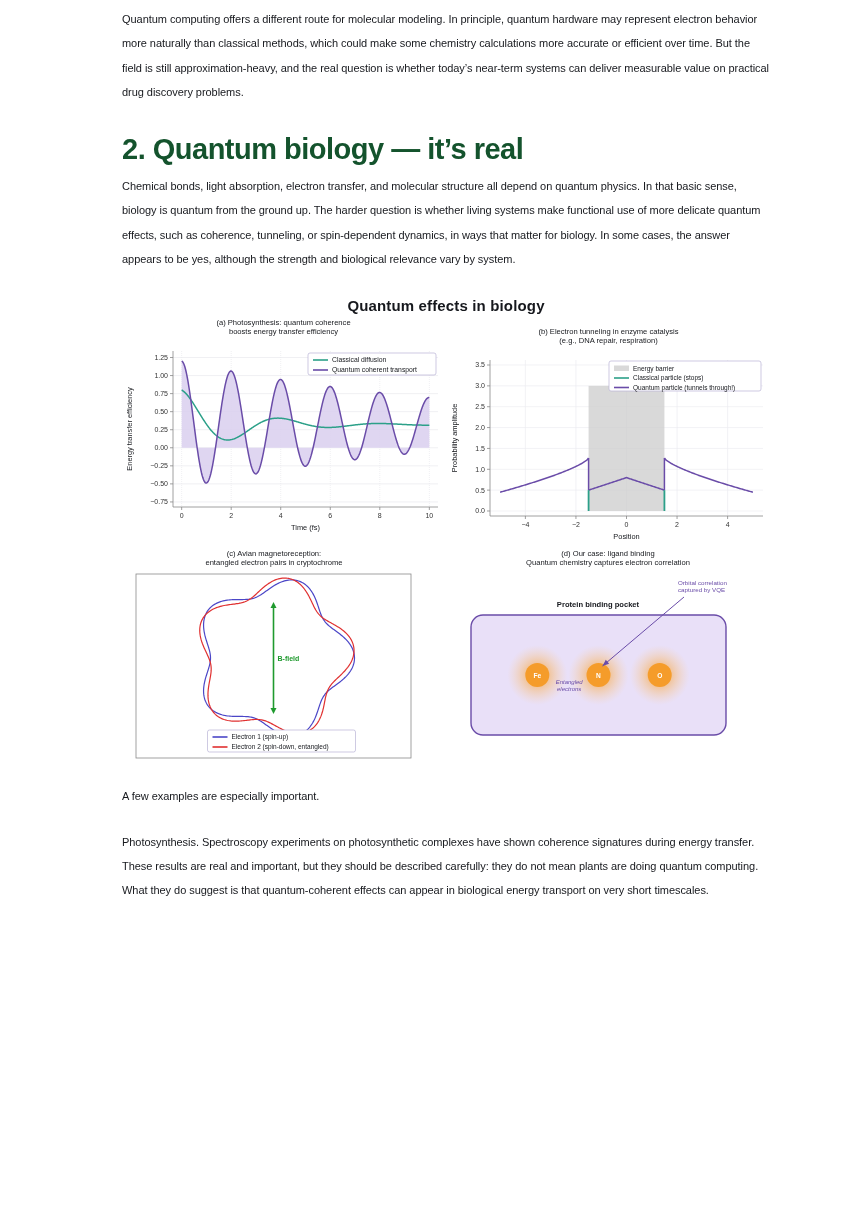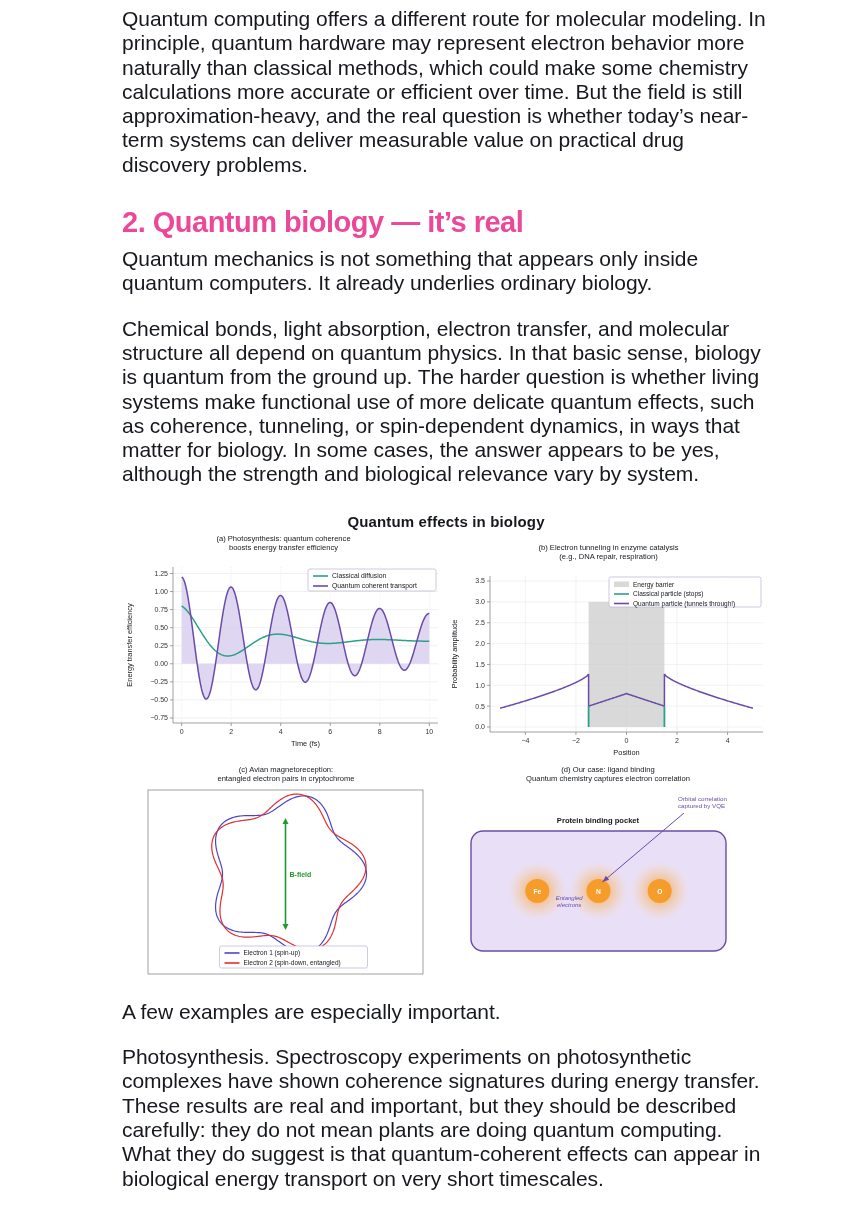--- a/index.html
+++ b/index.html
@@ -16,34 +16,34 @@
     min-height:1227px;
     position:relative;
     box-sizing:border-box;
     padding:0;
   }
   .content{
     margin-left:122px;
     width:648px;
   }
   p.body-text{
-    font-size:21px;
+    font-size:11px;
     line-height:24.3px;
     margin:0 0 21px 0;
     letter-spacing:-0.05px;
     color:#16181d;
   }
   p.first{margin-top:7px;}
   h2.section-heading{
     font-size:29px;
     line-height:34px;
     font-weight:700;
     margin:28px 0 8px 0;
     letter-spacing:-0.5px;
-    color:#ec4899;
+    color:#14532d;
   }
   .tight{margin-bottom:20px;}
   b.lead{font-weight:400;}
 
   
   .figure-wrap{
     margin:22px 0 16px 0;
     margin-left:-1px;
     width:650px;
   }
@@ -70,21 +70,20 @@
 <body>
 
 <div class="page">
   <div class="content">
 
     <p class="body-text first">Quantum computing offers a different route for molecular modeling. In principle, quantum hardware may represent electron behavior more naturally than classical methods, which could make some chemistry calculations more accurate or efficient over time. But the field is still approximation-heavy, and the real question is whether today’s near-term systems can deliver measurable value on practical drug discovery problems.</p>
 
 
     <h2 class="section-heading">2. Quantum biology — it’s real</h2>
 
-    <p class="body-text">Quantum mechanics is not something that appears only inside quantum computers. It already underlies ordinary biology.</p>
 
     <p class="body-text tight">Chemical bonds, light absorption, electron transfer, and molecular structure all depend on quantum physics. In that basic sense, biology is quantum from the ground up. The harder question is whether living systems make functional use of more delicate quantum effects, such as coherence, tunneling, or spin-dependent dynamics, in ways that matter for biology. In some cases, the answer appears to be yes, although the strength and biological relevance vary by system.</p>
 
     <div class="figure-wrap">
       <div class="figure" id="figure-root">
         <div class="fig-title">Quantum effects in biology</div>
         <div class="panel" id="panel-a" style="left:0px;top:22px;">
             <svg width="325" height="228" viewBox="0 0 325 228">
               <text x="162.5" y="10" text-anchor="middle" font-size="7.6" fill="#16181d">(a) Photosynthesis: quantum coherence</text>
               <text x="162.5" y="19" text-anchor="middle" font-size="7.6" fill="#16181d">boosts energy transfer efficiency</text>
@@ -204,21 +203,21 @@
               <text x="11" y="114" text-anchor="middle" font-size="7.4" fill="#16181d" transform="rotate(-90 11 114)">Probability amplitude</text>
               <rect x="163" y="37" width="152" height="30" fill="#fff" stroke="#b9b3d6" stroke-width="0.7" rx="2"></rect>
               <rect x="168" y="41.5" width="15" height="5.5" fill="#cccccc" fill-opacity="0.75"></rect>
               <text x="187" y="46.8" font-size="6.5" fill="#16181d">Energy barrier</text>
               <line x1="168" x2="183" y1="54" y2="54" stroke="#2ca089" stroke-width="1.6"></line>
               <text x="187" y="56.3" font-size="6.5" fill="#16181d">Classical particle (stops)</text>
               <line x1="168" x2="183" y1="63.5" y2="63.5" stroke="#6a4ca8" stroke-width="1.6"></line>
               <text x="187" y="65.8" font-size="6.5" fill="#16181d">Quantum particle (tunnels through!)</text>
             </svg>
           </div>
-        <div class="panel" id="panel-c" style="left:15px;top:250px;">
+        <div class="panel" id="panel-c" style="left:3px;top:250px;">
             <svg width="325" height="225" viewBox="0 0 325 225">
               <text x="150" y="13" text-anchor="middle" font-size="7.6" fill="#16181d">(c) Avian magnetoreception:</text>
               <text x="150" y="22" text-anchor="middle" font-size="7.6" fill="#16181d">entangled electron pairs in cryptochrome</text>
               <rect x="12" y="31" width="275" height="184" fill="#fff" stroke="#8a8a8a" stroke-width="0.8"></rect>
               <path d="M 230.50 115.00 L 230.46 116.27 L 230.35 117.54 L 230.16 118.80 L 229.90 120.06 L 229.57 121.30 L 229.16 122.53 L 228.69 123.74 L 228.16 124.94 L 227.56 126.11 L 226.90 127.26 L 226.19 128.38 L 225.42 129.48 L 224.61 130.55 L 223.75 131.60 L 222.86 132.61 L 221.93 133.60 L 220.97 134.55 L 219.99 135.48 L 218.99 136.38 L 217.98 137.25 L 216.95 138.09 L 215.92 138.91 L 214.89 139.71 L 213.86 140.48 L 212.84 141.24 L 211.83 141.97 L 210.84 142.69 L 209.86 143.40 L 208.91 144.10 L 207.98 144.80 L 207.08 145.49 L 206.21 146.18 L 205.38 146.87 L 204.57 147.57 L 203.80 148.28 L 203.06 148.99 L 202.36 149.72 L 201.70 150.47 L 201.07 151.24 L 200.47 152.03 L 199.90 152.84 L 199.37 153.68 L 198.86 154.55 L 198.38 155.44 L 197.93 156.36 L 197.49 157.31 L 197.08 158.29 L 196.68 159.30 L 196.29 160.34 L 195.91 161.41 L 195.54 162.51 L 195.17 163.63 L 194.79 164.78 L 194.41 165.94 L 194.02 167.13 L 193.62 168.33 L 193.20 169.55 L 192.77 170.78 L 192.31 172.01 L 191.82 173.25 L 191.31 174.48 L 190.76 175.71 L 190.18 176.93 L 189.57 178.14 L 188.92 179.33 L 188.23 180.49 L 187.50 181.63 L 186.73 182.73 L 185.93 183.80 L 185.08 184.82 L 184.19 185.80 L 183.26 186.74 L 182.29 187.61 L 181.28 188.44 L 180.24 189.20 L 179.16 189.90 L 178.04 190.54 L 176.90 191.11 L 175.73 191.61 L 174.53 192.04 L 173.31 192.39 L 172.07 192.68 L 170.81 192.89 L 169.53 193.03 L 168.25 193.10 L 166.96 193.09 L 165.66 193.02 L 164.36 192.88 L 163.06 192.67 L 161.76 192.40 L 160.47 192.07 L 159.19 191.68 L 157.92 191.24 L 156.66 190.75 L 155.42 190.21 L 154.20 189.63 L 152.99 189.02 L 151.81 188.37 L 150.64 187.70 L 149.50 187.00 L 148.38 186.29 L 147.28 185.56 L 146.21 184.82 L 145.15 184.08 L 144.12 183.34 L 143.11 182.61 L 142.12 181.89 L 141.14 181.18 L 140.18 180.49 L 139.23 179.83 L 138.30 179.19 L 137.37 178.57 L 136.46 177.99 L 135.54 177.44 L 134.63 176.93 L 133.72 176.45 L 132.81 176.01 L 131.89 175.60 L 130.97 175.24 L 130.03 174.92 L 129.08 174.63 L 128.12 174.38 L 127.14 174.17 L 126.15 173.99 L 125.13 173.84 L 124.09 173.72 L 123.03 173.63 L 121.94 173.56 L 120.84 173.51 L 119.70 173.48 L 118.54 173.47 L 117.36 173.46 L 116.16 173.46 L 114.93 173.46 L 113.68 173.45 L 112.41 173.44 L 111.12 173.42 L 109.82 173.39 L 108.51 173.33 L 107.18 173.25 L 105.85 173.14 L 104.51 173.00 L 103.17 172.83 L 101.83 172.62 L 100.50 172.37 L 99.18 172.07 L 97.88 171.73 L 96.59 171.34 L 95.33 170.90 L 94.09 170.41 L 92.88 169.87 L 91.71 169.27 L 90.57 168.62 L 89.48 167.92 L 88.43 167.16 L 87.43 166.35 L 86.48 165.49 L 85.58 164.58 L 84.75 163.62 L 83.97 162.61 L 83.25 161.56 L 82.60 160.47 L 82.01 159.33 L 81.48 158.17 L 81.02 156.96 L 80.62 155.73 L 80.29 154.48 L 80.03 153.19 L 79.82 151.89 L 79.68 150.58 L 79.59 149.25 L 79.57 147.91 L 79.59 146.56 L 79.67 145.22 L 79.80 143.87 L 79.97 142.53 L 80.18 141.19 L 80.43 139.87 L 80.71 138.55 L 81.02 137.25 L 81.36 135.96 L 81.71 134.69 L 82.08 133.44 L 82.46 132.21 L 82.84 131.00 L 83.22 129.81 L 83.60 128.65 L 83.97 127.50 L 84.33 126.37 L 84.67 125.27 L 84.99 124.18 L 85.29 123.11 L 85.56 122.06 L 85.80 121.02 L 86.01 120.00 L 86.18 118.98 L 86.32 117.98 L 86.42 116.98 L 86.48 115.99 L 86.50 115.00 L 86.48 114.01 L 86.42 113.02 L 86.32 112.02 L 86.18 111.02 L 86.01 110.00 L 85.80 108.98 L 85.56 107.94 L 85.29 106.89 L 84.99 105.82 L 84.67 104.73 L 84.33 103.63 L 83.97 102.50 L 83.60 101.35 L 83.22 100.19 L 82.84 99.00 L 82.46 97.79 L 82.08 96.56 L 81.71 95.31 L 81.36 94.04 L 81.02 92.75 L 80.71 91.45 L 80.43 90.13 L 80.18 88.81 L 79.97 87.47 L 79.80 86.13 L 79.67 84.78 L 79.59 83.44 L 79.57 82.09 L 79.59 80.75 L 79.68 79.42 L 79.82 78.11 L 80.03 76.81 L 80.29 75.52 L 80.62 74.27 L 81.02 73.04 L 81.48 71.83 L 82.01 70.67 L 82.60 69.53 L 83.25 68.44 L 83.97 67.39 L 84.75 66.38 L 85.58 65.42 L 86.48 64.51 L 87.43 63.65 L 88.43 62.84 L 89.48 62.08 L 90.57 61.38 L 91.71 60.73 L 92.88 60.13 L 94.09 59.59 L 95.33 59.10 L 96.59 58.66 L 97.88 58.27 L 99.18 57.93 L 100.50 57.63 L 101.83 57.38 L 103.17 57.17 L 104.51 57.00 L 105.85 56.86 L 107.18 56.75 L 108.51 56.67 L 109.82 56.61 L 111.12 56.58 L 112.41 56.56 L 113.68 56.55 L 114.93 56.54 L 116.16 56.54 L 117.36 56.54 L 118.54 56.53 L 119.70 56.52 L 120.84 56.49 L 121.94 56.44 L 123.03 56.37 L 124.09 56.28 L 125.13 56.16 L 126.15 56.01 L 127.14 55.83 L 128.12 55.62 L 129.08 55.37 L 130.03 55.08 L 130.97 54.76 L 131.89 54.40 L 132.81 53.99 L 133.72 53.55 L 134.63 53.07 L 135.54 52.56 L 136.46 52.01 L 137.37 51.43 L 138.30 50.81 L 139.23 50.17 L 140.18 49.51 L 141.14 48.82 L 142.12 48.11 L 143.11 47.39 L 144.12 46.66 L 145.15 45.92 L 146.21 45.18 L 147.28 44.44 L 148.38 43.71 L 149.50 43.00 L 150.64 42.30 L 151.81 41.63 L 152.99 40.98 L 154.20 40.37 L 155.42 39.79 L 156.66 39.25 L 157.92 38.76 L 159.19 38.32 L 160.47 37.93 L 161.76 37.60 L 163.06 37.33 L 164.36 37.12 L 165.66 36.98 L 166.96 36.91 L 168.25 36.90 L 169.53 36.97 L 170.81 37.11 L 172.07 37.32 L 173.31 37.61 L 174.53 37.96 L 175.73 38.39 L 176.90 38.89 L 178.04 39.46 L 179.16 40.10 L 180.24 40.80 L 181.28 41.56 L 182.29 42.39 L 183.26 43.26 L 184.19 44.20 L 185.08 45.18 L 185.93 46.20 L 186.73 47.27 L 187.50 48.37 L 188.23 49.51 L 188.92 50.67 L 189.57 51.86 L 190.18 53.07 L 190.76 54.29 L 191.31 55.52 L 191.82 56.75 L 192.31 57.99 L 192.77 59.22 L 193.20 60.45 L 193.62 61.67 L 194.02 62.87 L 194.41 64.06 L 194.79 65.22 L 195.17 66.37 L 195.54 67.49 L 195.91 68.59 L 196.29 69.66 L 196.68 70.70 L 197.08 71.71 L 197.49 72.69 L 197.93 73.64 L 198.38 74.56 L 198.86 75.45 L 199.37 76.32 L 199.90 77.16 L 200.47 77.97 L 201.07 78.76 L 201.70 79.53 L 202.36 80.28 L 203.06 81.01 L 203.80 81.72 L 204.57 82.43 L 205.38 83.13 L 206.21 83.82 L 207.08 84.51 L 207.98 85.20 L 208.91 85.90 L 209.86 86.60 L 210.84 87.31 L 211.83 88.03 L 212.84 88.76 L 213.86 89.52 L 214.89 90.29 L 215.92 91.09 L 216.95 91.91 L 217.98 92.75 L 218.99 93.62 L 219.99 94.52 L 220.97 95.45 L 221.93 96.40 L 222.86 97.39 L 223.75 98.40 L 224.61 99.45 L 225.42 100.52 L 226.19 101.62 L 226.90 102.74 L 227.56 103.89 L 228.16 105.06 L 228.69 106.26 L 229.16 107.47 L 229.57 108.70 L 229.90 109.94 L 230.16 111.20 L 230.35 112.46 L 230.46 113.73 L 230.50 115.00 Z" fill="none" stroke="#4b46c7" stroke-width="1.2"></path>
               <path d="M 228.78 115.00 L 228.33 116.24 L 227.83 117.46 L 227.26 118.67 L 226.64 119.85 L 225.97 121.02 L 225.25 122.16 L 224.49 123.28 L 223.69 124.37 L 222.86 125.44 L 222.00 126.48 L 221.12 127.50 L 220.22 128.49 L 219.31 129.46 L 218.39 130.40 L 217.47 131.32 L 216.54 132.21 L 215.63 133.09 L 214.72 133.95 L 213.82 134.79 L 212.94 135.61 L 212.09 136.43 L 211.26 137.23 L 210.45 138.03 L 209.67 138.82 L 208.93 139.62 L 208.22 140.41 L 207.54 141.21 L 206.90 142.01 L 206.30 142.83 L 205.73 143.65 L 205.20 144.49 L 204.71 145.35 L 204.25 146.23 L 203.82 147.13 L 203.43 148.05 L 203.06 148.99 L 202.73 149.96 L 202.42 150.96 L 202.13 151.99 L 201.86 153.04 L 201.60 154.12 L 201.36 155.23 L 201.13 156.36 L 200.90 157.52 L 200.67 158.71 L 200.44 159.91 L 200.21 161.14 L 199.96 162.38 L 199.70 163.64 L 199.42 164.92 L 199.11 166.20 L 198.79 167.49 L 198.43 168.78 L 198.05 170.06 L 197.62 171.35 L 197.17 172.62 L 196.67 173.88 L 196.13 175.12 L 195.55 176.34 L 194.93 177.53 L 194.26 178.69 L 193.55 179.81 L 192.79 180.90 L 191.98 181.94 L 191.13 182.93 L 190.23 183.88 L 189.29 184.76 L 188.31 185.59 L 187.29 186.37 L 186.22 187.07 L 185.12 187.72 L 183.99 188.29 L 182.82 188.80 L 181.62 189.24 L 180.40 189.60 L 179.16 189.90 L 177.89 190.13 L 176.61 190.29 L 175.31 190.38 L 174.00 190.40 L 172.68 190.36 L 171.36 190.25 L 170.04 190.09 L 168.72 189.86 L 167.41 189.58 L 166.10 189.25 L 164.80 188.88 L 163.51 188.46 L 162.24 188.00 L 160.98 187.50 L 159.74 186.98 L 158.52 186.43 L 157.32 185.86 L 156.14 185.28 L 154.98 184.68 L 153.85 184.08 L 152.73 183.48 L 151.63 182.88 L 150.56 182.29 L 149.50 181.71 L 148.46 181.15 L 147.44 180.60 L 146.43 180.08 L 145.44 179.59 L 144.45 179.13 L 143.48 178.70 L 142.51 178.30 L 141.55 177.94 L 140.59 177.62 L 139.63 177.33 L 138.66 177.09 L 137.69 176.88 L 136.72 176.72 L 135.73 176.59 L 134.73 176.50 L 133.72 176.45 L 132.70 176.43 L 131.65 176.44 L 130.59 176.48 L 129.50 176.55 L 128.39 176.64 L 127.27 176.76 L 126.12 176.88 L 124.94 177.03 L 123.75 177.17 L 122.53 177.33 L 121.29 177.48 L 120.03 177.63 L 118.75 177.77 L 117.45 177.90 L 116.14 178.01 L 114.81 178.09 L 113.48 178.15 L 112.13 178.19 L 110.78 178.18 L 109.43 178.14 L 108.08 178.06 L 106.73 177.93 L 105.40 177.75 L 104.07 177.53 L 102.76 177.25 L 101.47 176.92 L 100.20 176.53 L 98.96 176.09 L 97.76 175.58 L 96.58 175.02 L 95.45 174.40 L 94.35 173.73 L 93.30 172.99 L 92.30 172.20 L 91.35 171.35 L 90.45 170.45 L 89.61 169.50 L 88.82 168.49 L 88.10 167.44 L 87.43 166.35 L 86.82 165.22 L 86.27 164.04 L 85.79 162.84 L 85.36 161.60 L 84.99 160.34 L 84.69 159.05 L 84.44 157.74 L 84.24 156.41 L 84.10 155.08 L 84.01 153.73 L 83.97 152.38 L 83.97 151.03 L 84.01 149.67 L 84.09 148.33 L 84.21 146.99 L 84.35 145.66 L 84.52 144.34 L 84.71 143.04 L 84.92 141.75 L 85.14 140.48 L 85.37 139.23 L 85.60 138.01 L 85.83 136.80 L 86.06 135.61 L 86.27 134.45 L 86.47 133.31 L 86.65 132.19 L 86.81 131.09 L 86.95 130.02 L 87.06 128.96 L 87.14 127.91 L 87.18 126.89 L 87.19 125.87 L 87.17 124.87 L 87.10 123.88 L 87.00 122.90 L 86.85 121.92 L 86.67 120.94 L 86.45 119.96 L 86.18 118.98 L 85.89 118.00 L 85.55 117.01 L 85.18 116.01 L 84.78 115.00 L 84.35 113.98 L 83.90 112.94 L 83.42 111.88 L 82.92 110.81 L 82.41 109.72 L 81.89 108.61 L 81.36 107.48 L 80.83 106.32 L 80.30 105.15 L 79.78 103.96 L 79.27 102.74 L 78.78 101.51 L 78.30 100.26 L 77.86 98.99 L 77.45 97.70 L 77.07 96.40 L 76.73 95.09 L 76.44 93.77 L 76.19 92.45 L 75.99 91.12 L 75.85 89.78 L 75.77 88.46 L 75.75 87.13 L 75.79 85.81 L 75.89 84.51 L 76.06 83.22 L 76.30 81.95 L 76.61 80.70 L 76.98 79.47 L 77.43 78.28 L 77.94 77.11 L 78.52 75.98 L 79.16 74.88 L 79.88 73.82 L 80.65 72.81 L 81.48 71.83 L 82.37 70.91 L 83.32 70.02 L 84.31 69.19 L 85.36 68.40 L 86.45 67.66 L 87.58 66.97 L 88.75 66.33 L 89.95 65.73 L 91.17 65.19 L 92.43 64.68 L 93.70 64.23 L 94.99 63.81 L 96.29 63.43 L 97.59 63.09 L 98.90 62.79 L 100.21 62.51 L 101.52 62.27 L 102.82 62.05 L 104.10 61.85 L 105.38 61.67 L 106.64 61.50 L 107.87 61.34 L 109.09 61.18 L 110.29 61.03 L 111.46 60.88 L 112.61 60.71 L 113.73 60.54 L 114.82 60.36 L 115.89 60.15 L 116.93 59.93 L 117.95 59.68 L 118.94 59.41 L 119.90 59.10 L 120.85 58.77 L 121.77 58.40 L 122.68 58.00 L 123.56 57.56 L 124.44 57.08 L 125.30 56.57 L 126.15 56.01 L 126.99 55.43 L 127.83 54.80 L 128.66 54.14 L 129.50 53.45 L 130.34 52.72 L 131.19 51.97 L 132.04 51.19 L 132.91 50.39 L 133.79 49.56 L 134.69 48.72 L 135.60 47.87 L 136.53 47.01 L 137.48 46.14 L 138.46 45.28 L 139.45 44.42 L 140.48 43.57 L 141.52 42.73 L 142.59 41.92 L 143.69 41.13 L 144.80 40.37 L 145.95 39.64 L 147.11 38.95 L 148.30 38.31 L 149.50 37.71 L 150.72 37.16 L 151.96 36.67 L 153.21 36.24 L 154.48 35.88 L 155.75 35.57 L 157.03 35.34 L 158.31 35.17 L 159.60 35.08 L 160.88 35.05 L 162.15 35.11 L 163.42 35.23 L 164.68 35.43 L 165.92 35.71 L 167.15 36.06 L 168.35 36.48 L 169.53 36.97 L 170.69 37.53 L 171.82 38.16 L 172.93 38.85 L 174.00 39.60 L 175.04 40.41 L 176.04 41.27 L 177.02 42.18 L 177.95 43.14 L 178.85 44.14 L 179.72 45.17 L 180.55 46.24 L 181.34 47.34 L 182.10 48.46 L 182.83 49.59 L 183.52 50.74 L 184.19 51.91 L 184.82 53.07 L 185.43 54.24 L 186.02 55.40 L 186.59 56.56 L 187.14 57.70 L 187.67 58.83 L 188.20 59.94 L 188.71 61.03 L 189.22 62.10 L 189.73 63.14 L 190.24 64.15 L 190.75 65.13 L 191.28 66.09 L 191.81 67.01 L 192.36 67.90 L 192.93 68.75 L 193.52 69.58 L 194.13 70.37 L 194.76 71.14 L 195.43 71.87 L 196.12 72.58 L 196.84 73.26 L 197.59 73.92 L 198.38 74.56 L 199.20 75.18 L 200.05 75.79 L 200.94 76.38 L 201.86 76.96 L 202.81 77.53 L 203.79 78.11 L 204.79 78.68 L 205.83 79.26 L 206.88 79.84 L 207.96 80.43 L 209.05 81.03 L 210.16 81.65 L 211.27 82.29 L 212.40 82.95 L 213.52 83.64 L 214.65 84.34 L 215.76 85.08 L 216.87 85.85 L 217.96 86.64 L 219.03 87.47 L 220.07 88.33 L 221.09 89.23 L 222.07 90.15 L 223.01 91.12 L 223.90 92.11 L 224.75 93.14 L 225.55 94.20 L 226.29 95.28 L 226.97 96.40 L 227.59 97.54 L 228.15 98.71 L 228.63 99.90 L 229.05 101.12 L 229.39 102.35 L 229.66 103.59 L 229.86 104.85 L 229.98 106.11 L 230.03 107.39 L 230.00 108.66 L 229.90 109.94 L 229.73 111.22 L 229.48 112.49 L 229.16 113.75 L 228.78 115.00 Z" fill="none" stroke="#e03030" stroke-width="1.2"></path>
               <g>
                 <line x1="149.5" x2="149.5" y1="63" y2="167" stroke="#1f9a2e" stroke-width="1.6"></line>
                 <path d="M 149.5 59 l -3 6 l 6 0 Z" fill="#1f9a2e"></path>
                 <path d="M 149.5 171 l -3 -6 l 6 0 Z" fill="#1f9a2e"></path>

